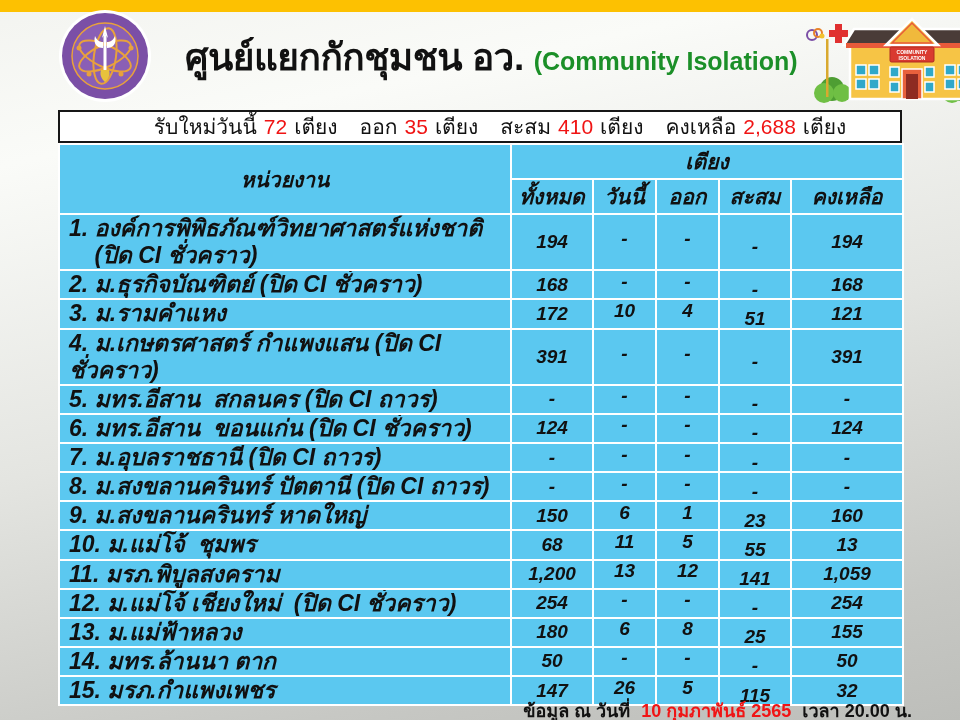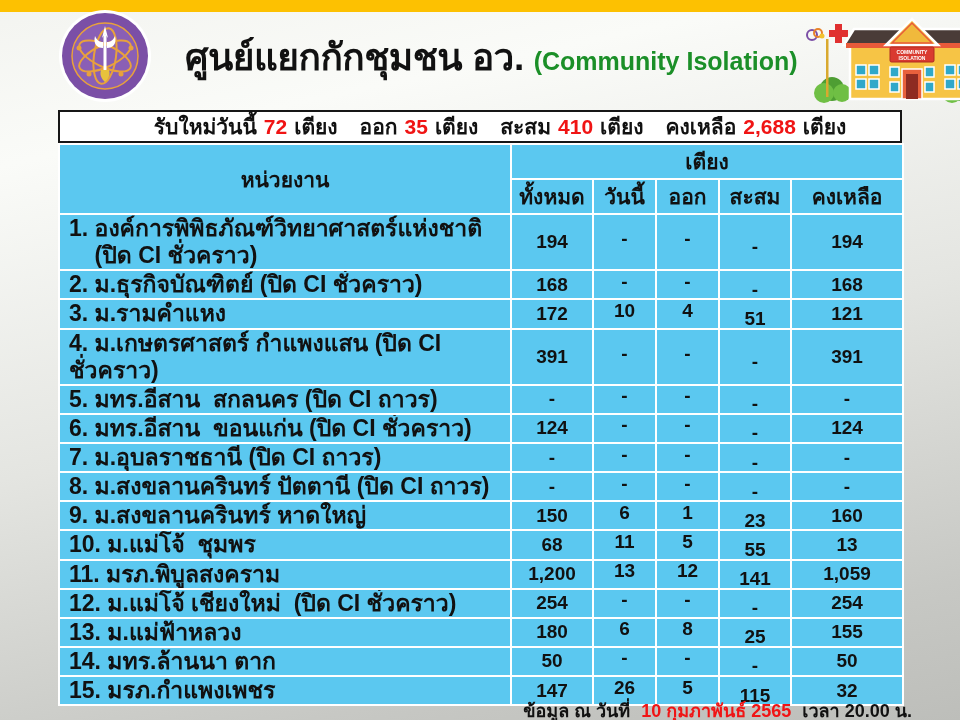--- a/index.html
+++ b/index.html
@@ -16,31 +16,31 @@
   .title-block { margin-left:34px; white-space:nowrap; }
   .title-th { font-size:37px; font-weight:bold; color:#111; letter-spacing:-0.5px; }
   .title-en { font-size:25px; font-weight:bold; color:#1B8F28; margin-left:10px; }
   .building-wrap { margin-left:auto; margin-right:50px; position:relative; width:192px; height:94px; flex:0 0 auto; }
 
   
   .summary-bar {
     position:absolute; left:58px; top:110px; width:844px; height:33px;
     background:#ffffff; border:2px solid #161616;
     display:flex; align-items:center; justify-content:center;
-    font-size:21px; font-weight:bold; color:#111;padding-left:40px;
+    font-size:21px; font-weight:normal; color:#111;padding-left:40px;
   }
   .summary-bar span { display:inline-block; }
   .red { color:#F01414; }
   .s-num { margin:0 7px; }
   .s-gap { margin-left:22px; }
 
   
   .ci-table {
     position:absolute; left:58px; top:143px; width:844px;
-    border-collapse:collapse; table-layout:fixed;
+    border-collapse:collapse; table-layout:fixed;font-style:italic;
   }
   .ci-table th, .ci-table td {
     background:#5BC8F0; border:2px solid #ffffff; color:#111;
     font-weight:bold; overflow:hidden;
   }
   .ci-table th { font-size:21px; text-align:center; }
   tr.hdr-top { height:30px; }
   tr.hdr-sub { height:35px; }
   .org-hdr { font-size:22px; }
   .num-cell { text-align:center; font-size:19px; }

